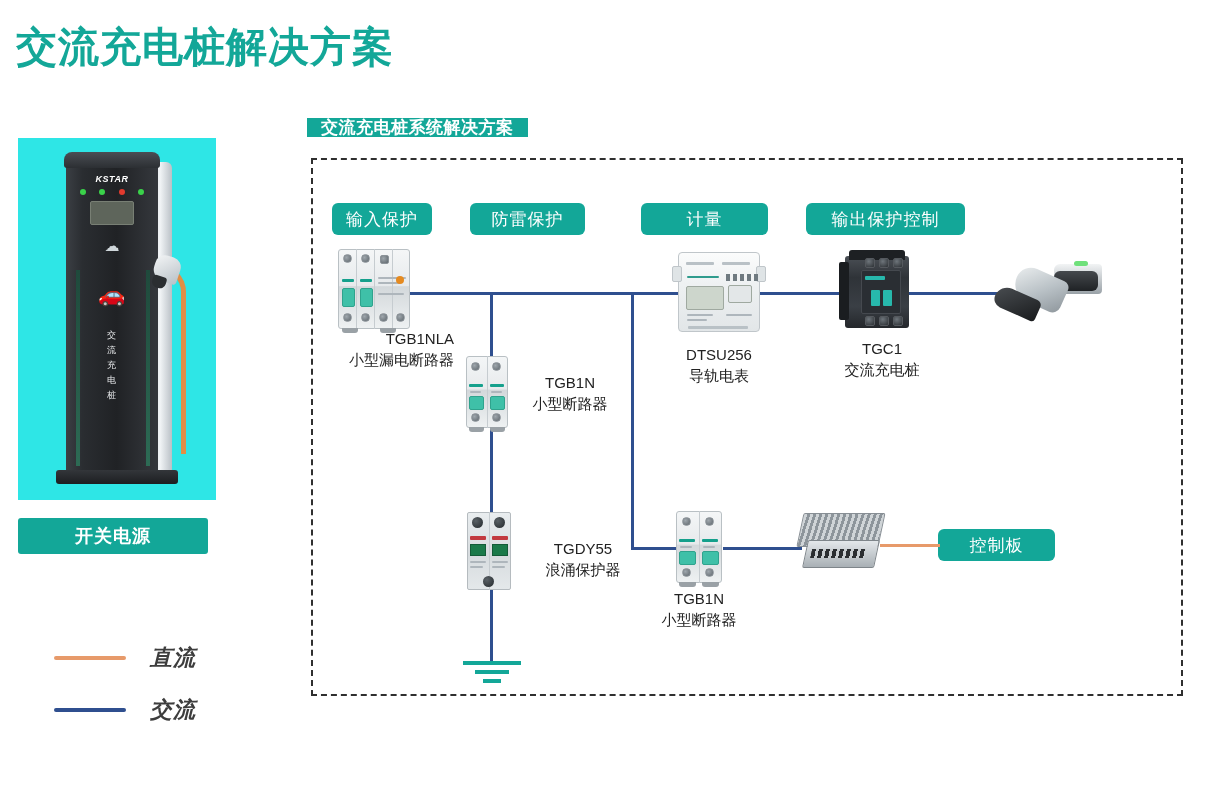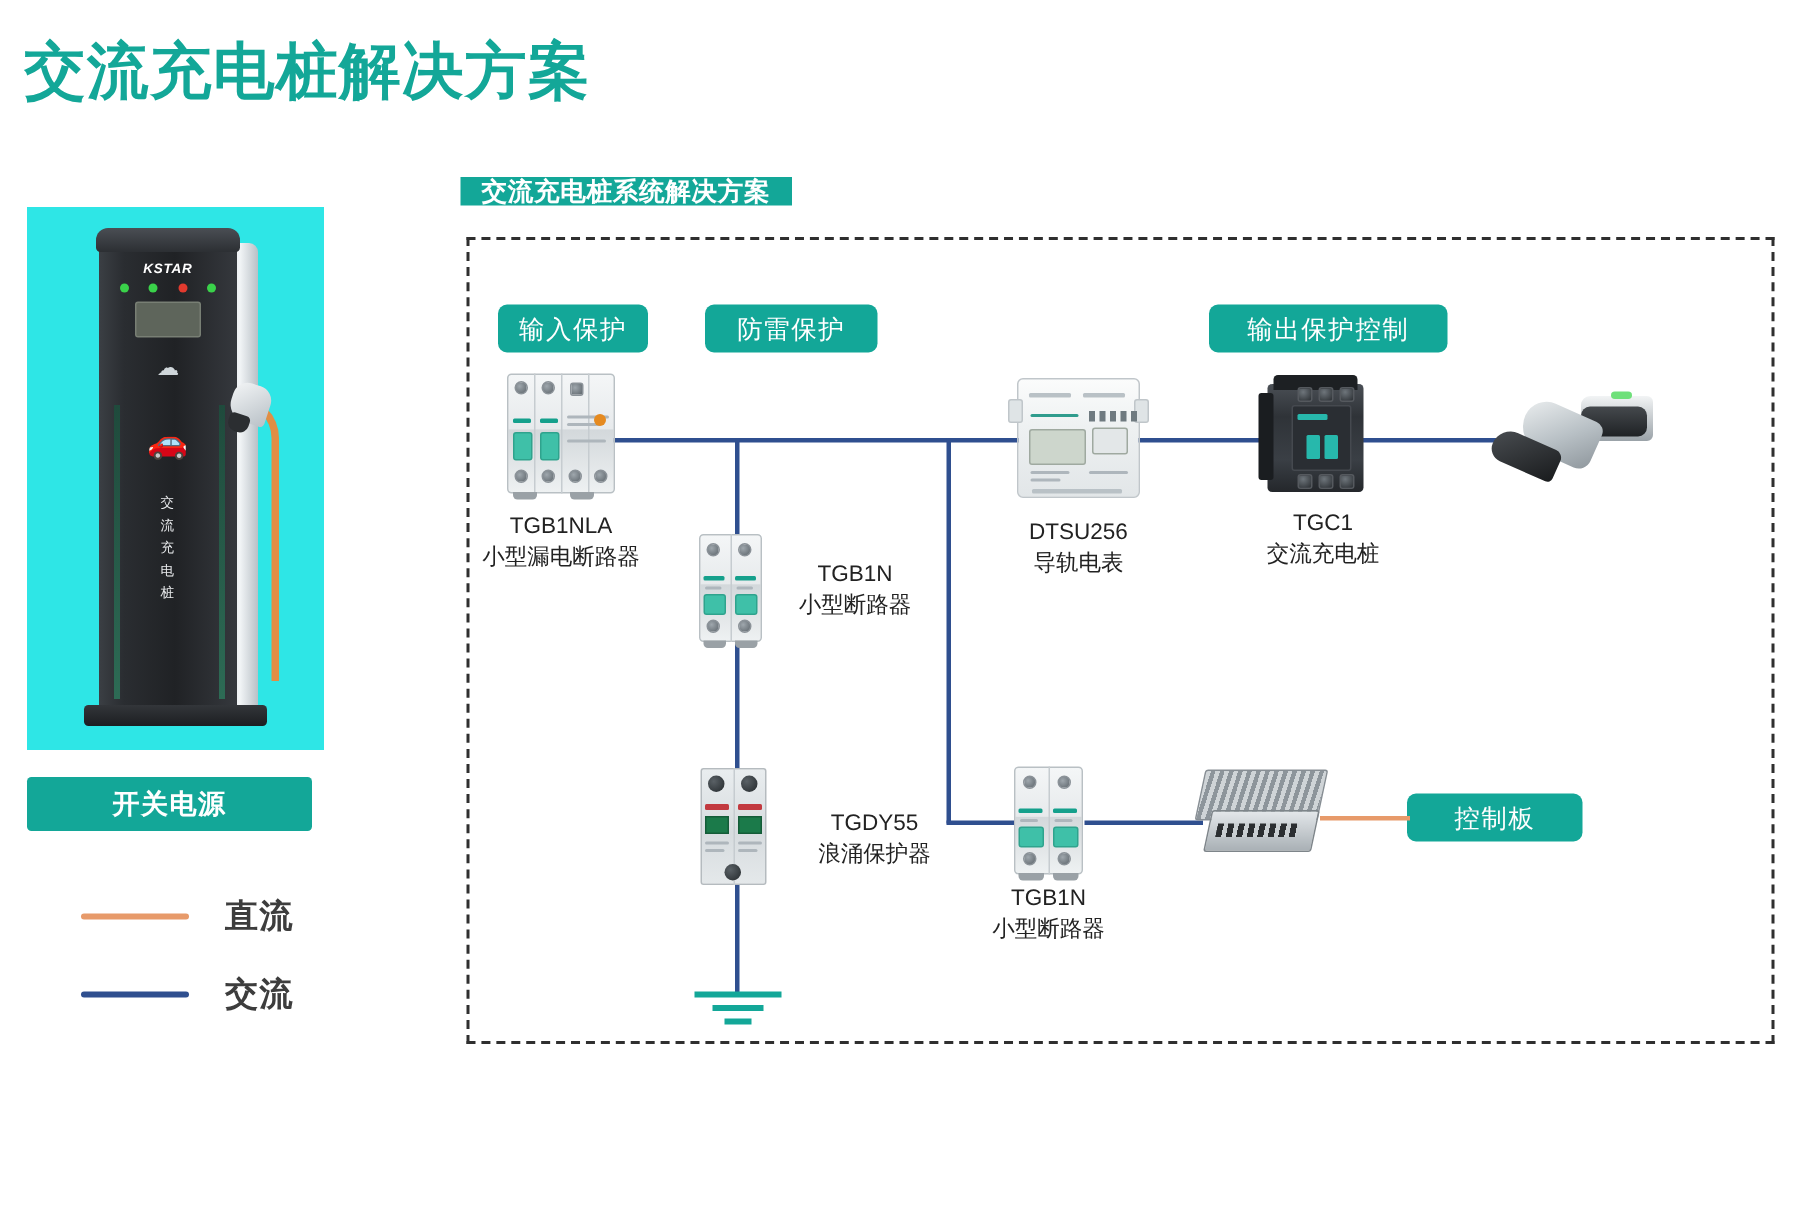--- a/index.html
+++ b/index.html
@@ -96,21 +96,21 @@
 
   .product-caption {
     position: absolute; left: 18px; top: 518px;
     width: 190px; height: 36px;
     background: #13a798; border-radius: 3px;
     display: flex; align-items: center; justify-content: center;
     color: #ffffff; font-size: 18px; font-weight: bold; letter-spacing: 1px;
   }
 
   
-  .legend { position: absolute; left: 54px; top: 585px; }
+  .legend { position: absolute; left: 54px; top: 632px; font-style: italic; }
   .legend-row { display: flex; align-items: center; height: 52px; }
   .legend-swatch { width: 72px; height: 4px; border-radius: 2px; margin-right: 24px; }
   .legend-label { font-size: 22px; font-weight: bold; color: #3d3d3d; letter-spacing: 1px; }
 
   
   .diagram-banner {
     position: absolute; left: 307px; top: 118px;
     height: 19px; padding: 0 14px;
     background: #13a798;
     display: flex; align-items: center;
@@ -327,20 +327,21 @@
       <span class="legend-swatch" style="background:#2f4f8f"></span>
       <span class="legend-label">交流</span>
     </div>
   </div>
 
   <div class="diagram-banner">交流充电桩系统解决方案</div>
   <div class="diagram-frame"></div>
 
   <div class="pill" style="left:332px; top:203px; width:100px; height:32px;">输入保护</div>
   <div class="pill" style="left:470px; top:203px; width:115px; height:32px;">防雷保护</div>
+  <div class="pill" style="left:641px; top:203px; width:127px; height:32px;">计量</div>
   <div class="pill" style="left:806px; top:203px; width:159px; height:32px;">输出保护控制</div>
   <div class="pill" style="left:938px; top:529px; width:117px; height:32px;">控制板</div>
 
   <div class="wire-h" style="left:409px; top:292px; width:277px;"></div>
 
   <div class="wire-h" style="left:758px; top:292px; width:86px;"></div>
 
   <div class="wire-h" style="left:908px; top:292px; width:90px;"></div>
 
   <div class="wire-v" style="left:490px; top:292px; height:64px;"></div>
@@ -375,21 +376,21 @@
     <div class="mcb-label" style="left:22px; top:30px; width:12px;"></div>
     <div class="mcb-toggle" style="left:4px; top:39px; width:13px; height:19px;"></div>
     <div class="mcb-toggle" style="left:22px; top:39px; width:13px; height:19px;"></div>
     <div class="mcb-print" style="left:40px; top:28px; width:28px;"></div>
     <div class="mcb-print" style="left:40px; top:33px; width:22px;"></div>
     <div class="mcb-print" style="left:40px; top:44px; width:26px;"></div>
     <div style="position:absolute;left:58px;top:27px;width:8px;height:8px;border-radius:50%;background:#e58a20;"></div>
     <div class="mcb-foot" style="left:4px; width:16px;"></div>
     <div class="mcb-foot" style="left:42px; width:16px;"></div>
   </div>
-  <div class="caption" style="left:294px; top:340px; width:160px;">
+  <div class="caption" style="left:294px; top:328px; width:160px;text-align:right;">
     <div>TGB1NLA</div>
     <div>小型漏电断路器</div>
   </div>
 
   <div class="dev" style="left:466px; top:356px; width:42px; height:72px;">
     <div class="mcb-shell"></div>
     <div class="mcb-pole" style="left:21px;"></div>
     <div class="mcb-term" style="left:5px; top:6px;"></div>
     <div class="mcb-term" style="left:26px; top:6px;"></div>
     <div class="mcb-term" style="left:5px; top:57px;"></div>

